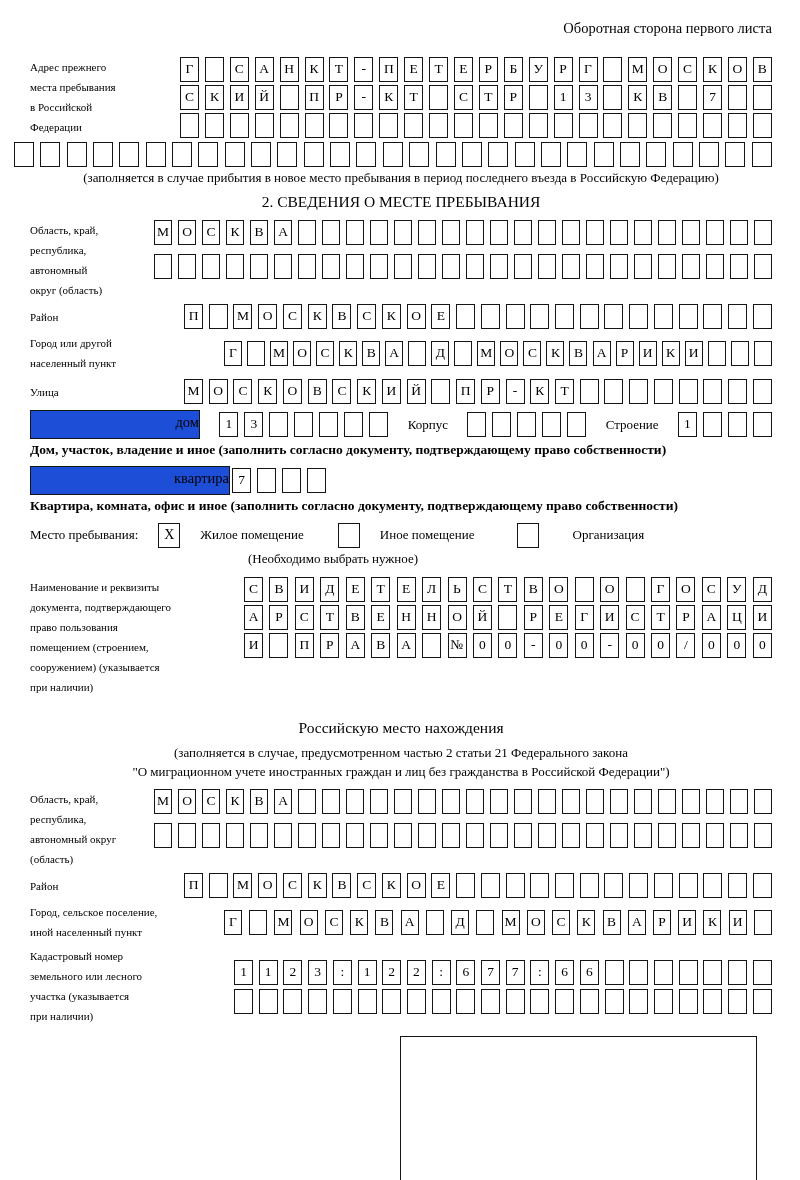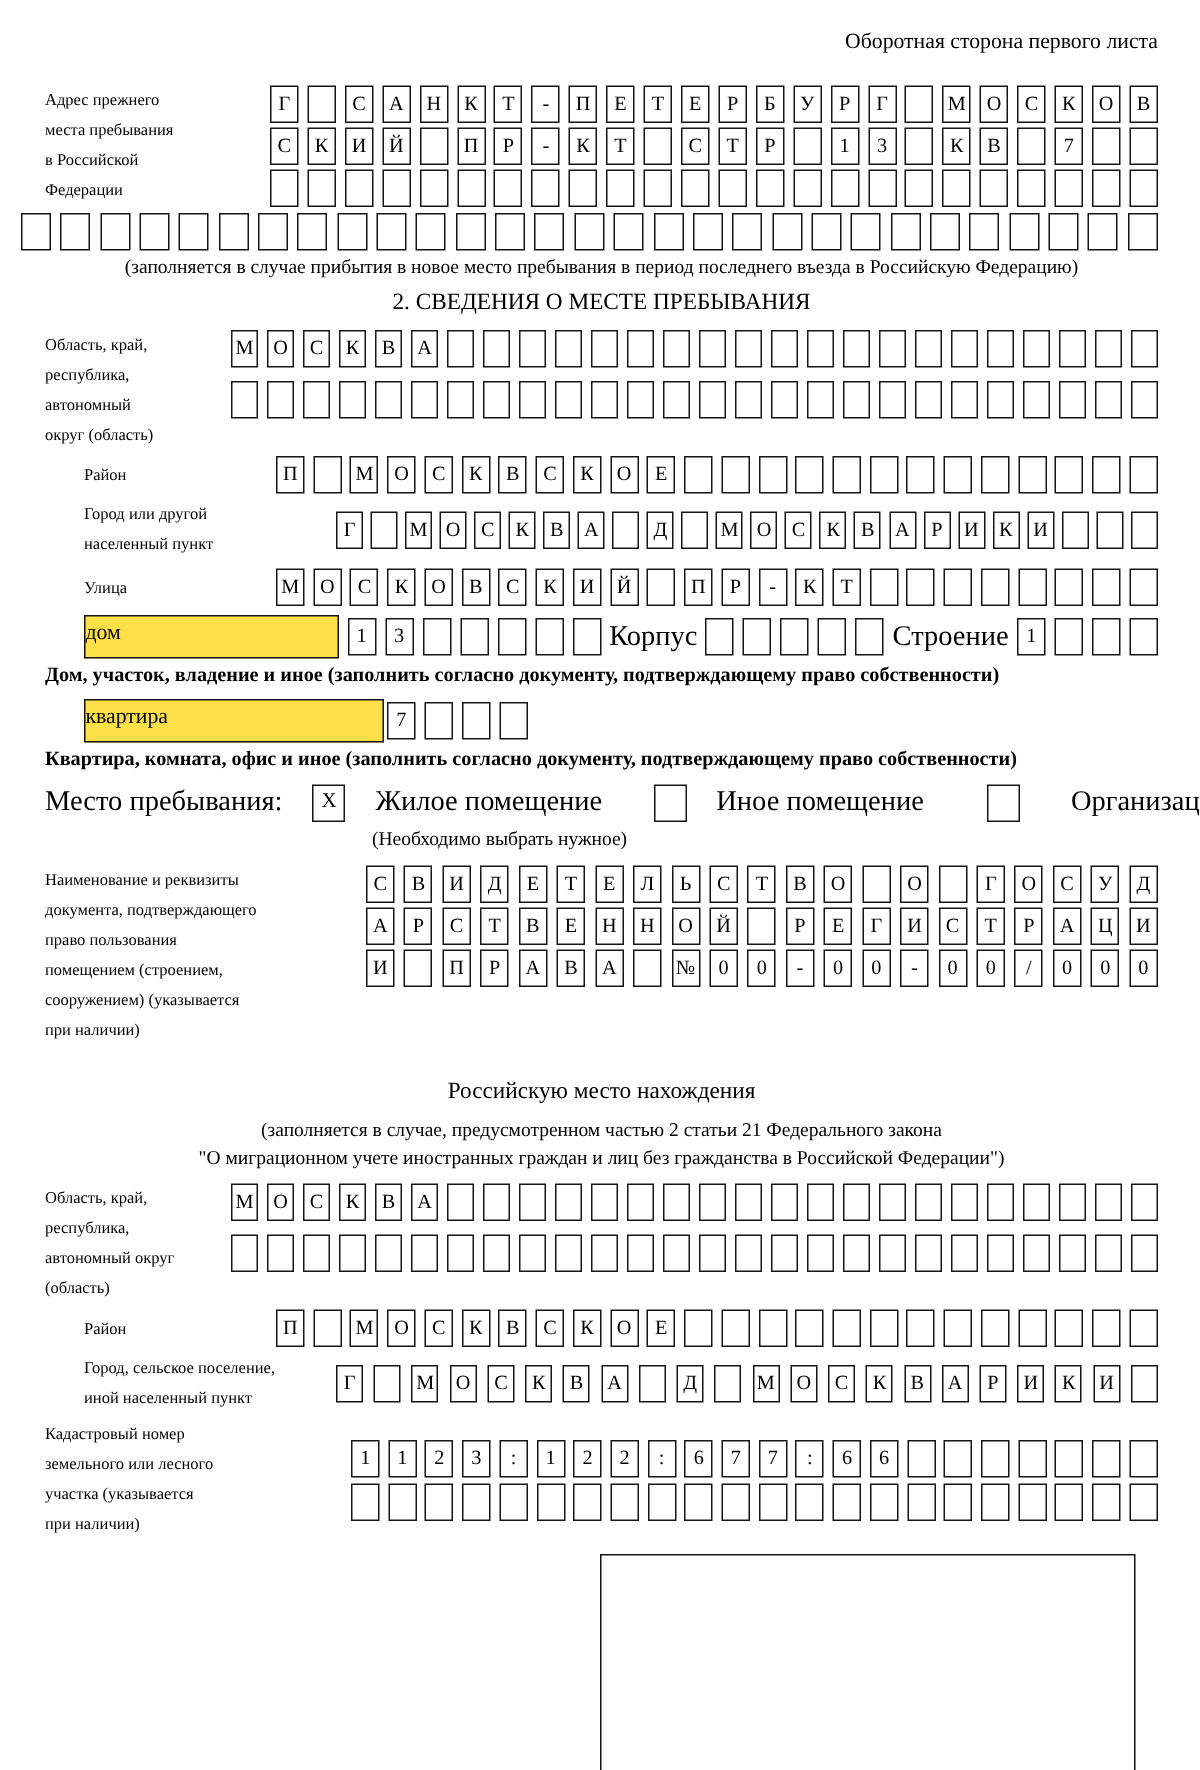--- a/index.html
+++ b/index.html
@@ -29,44 +29,44 @@
   .w528 { width:528px; }
   .w538 { width:538px; }
   .fullrow { width:758px; margin-left:-16px; margin-top:1px; }
   .fullrow .cell { width:20px; }
 
   .note { font-size:13px; text-align:center; margin:3px 0 7px; }
   .sect-title { font-size:15.5px; font-weight:normal; text-align:center; margin:4px 0 9px; }
 
   .widebox {
     box-sizing:border-box; border:1.6px solid #151515; height:29px;
-    font-size:14.5px; text-align:left; line-height:23px; background:#fde047;
+    font-size:14.5px; text-align:right; line-height:23px; background:#1d4ed8;
   }
   .cellgroup { display:flex; gap:6px; }
-  .inline-label { font-size:19px; line-height:26px; white-space:nowrap; }
+  .inline-label { font-size:13px; line-height:26px; white-space:nowrap; }
   .caption { font-size:13.5px; margin:3px 0 8px;font-weight:bold; }
 
   .stayrow { display:flex; align-items:center; gap:20px; margin-top:4px; }
   .chk {
     box-sizing:border-box; width:22px; height:25px; border:1.6px solid #151515;
     font-size:14px; line-height:22px; text-align:center; flex:0 0 auto;
   }
   .stay-note { font-size:13px; margin:3px 0 10px 218px; }
 
   .center-note { font-size:13px; text-align:center; line-height:19px; }
 
   .stamp-col { width:388px; margin-left:auto; margin-top:10px; }
   .stamp-box {
     box-sizing:border-box; width:357px; height:176px; margin:0 auto;
     border:1.7px solid #151515; background:#fff;
   }
 
   .mb4 { margin-bottom:4px; } .mb6 { margin-bottom:6px; } .mb8 { margin-bottom:8px; }
   .rowgap { margin-bottom:9px; }
-  .aic { align-items:center;margin-left:26px; }
+  .aic { align-items:center; }
 </style>
 </head>
 <body>
 
 <div class="page">
 
   <div class="header-right">Оборотная сторона первого листа</div>
 
   <div class="frow">
     <div class="label">

